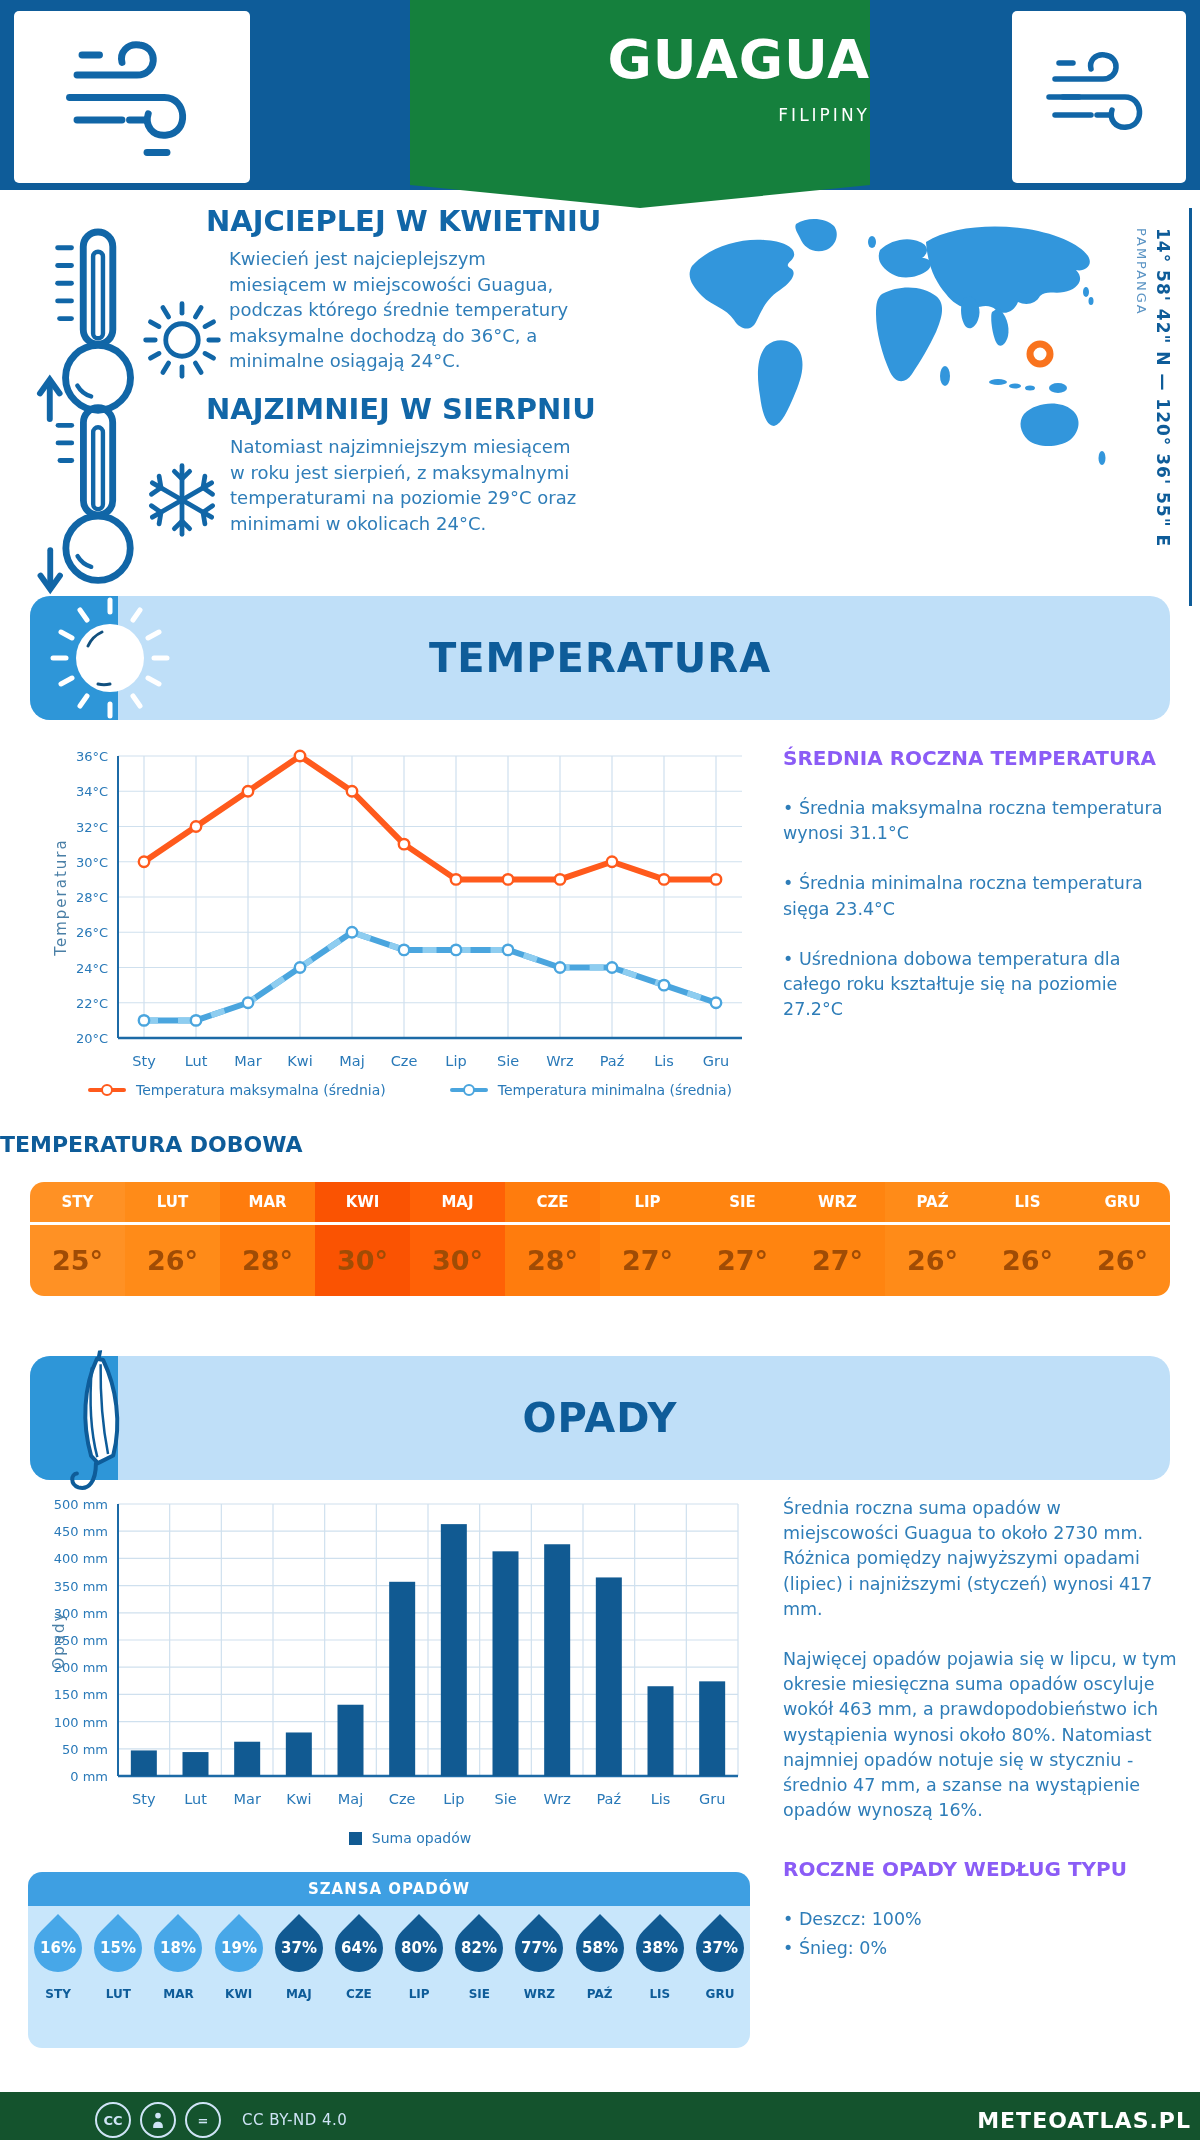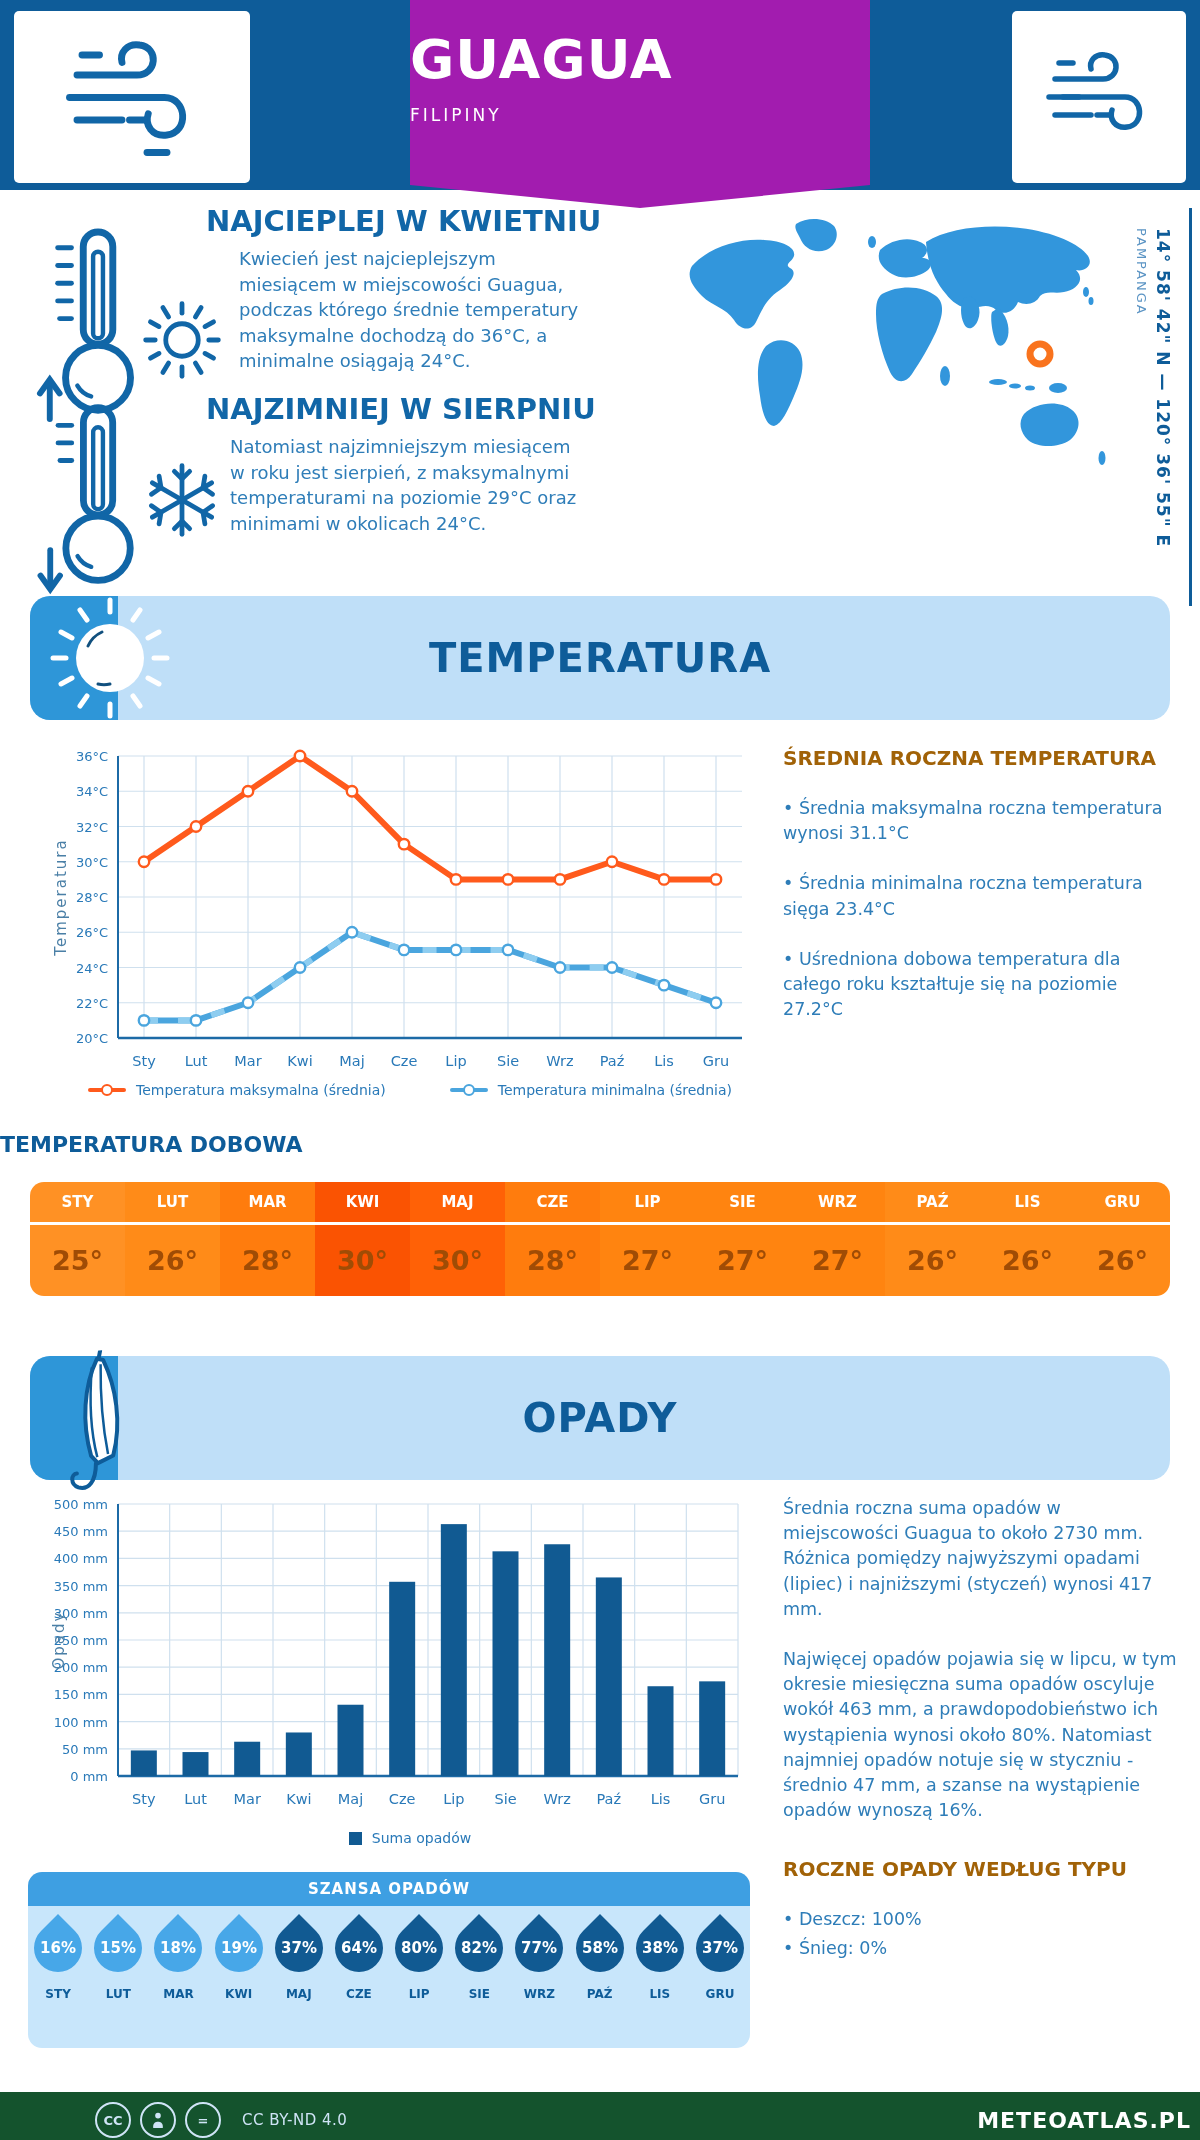--- a/index.html
+++ b/index.html
@@ -5,23 +5,23 @@
   html,body{margin:0;padding:0;background:#ffffff;}
   #page{position:relative;width:1200px;height:2140px;background:#fff;overflow:hidden;
         font-family:"DejaVu Sans","Liberation Sans",sans-serif;}
   .abs{position:absolute;}
 
   
   .header-band{left:0;top:0;width:1200px;height:190px;background:#0e5c99;}
   .wind-box{background:#fff;border-radius:5px;display:flex;align-items:center;justify-content:center;}
   .wind-box.left{left:14px;top:11px;width:236px;height:172px;}
   .wind-box.right{left:1012px;top:11px;width:174px;height:172px;}
-  .ribbon{left:410px;top:0;width:460px;height:208px;background:#a21caf;
+  .ribbon{left:410px;top:0;width:460px;height:208px;background:#15803d;
           clip-path:polygon(0 0,100% 0,100% 89%,50% 100%,0 89%);
-          display:flex;flex-direction:column;align-items:flex-start;}
+          display:flex;flex-direction:column;align-items:flex-end;}
   .city{margin-top:28px;font-size:54px;font-weight:bold;color:#fff;letter-spacing:1px;}
   .country{margin-top:14px;font-size:17px;color:#fff;letter-spacing:3px;}
 
   
   .hl-title{font-size:29px;font-weight:bold;color:#1166a7;white-space:nowrap;}
   .hl-text{font-size:18px;line-height:1.42;color:#2e7db8;}
   .vrule{left:1189px;top:208px;width:3px;height:398px;background:#0e5c99;}
 
   .coords-wrap{left:1134px;top:228px;display:flex;}
   .coords{writing-mode:vertical-rl;font-size:17px;font-weight:bold;color:#0e5c99;letter-spacing:1px;}
@@ -38,21 +38,21 @@
   svg text.xlab{font-size:14.5px;fill:#2979b8;font-family:"DejaVu Sans","Liberation Sans",sans-serif;}
   svg text.ylab{font-size:15px;fill:#4a7fa6;letter-spacing:2px;font-family:"DejaVu Sans","Liberation Sans",sans-serif;}
   .legend{display:flex;justify-content:center;align-items:center;gap:64px;}
   .legend-item{display:flex;align-items:center;gap:10px;font-size:14px;color:#2979b8;}
   .lmark{display:inline-block;width:38px;height:4px;border-radius:2px;position:relative;}
   .lmark i{position:absolute;left:50%;top:50%;transform:translate(-50%,-50%);width:8px;height:8px;
            background:#fff;border:2.5px solid currentColor;border-radius:50%;}
   .bsq{display:inline-block;width:13px;height:13px;}
 
   
-  .col-title{font-size:20px;font-weight:bold;color:#a16207;margin:0 0 26px 0;}
+  .col-title{font-size:20px;font-weight:bold;color:#8b5cf6;margin:0 0 26px 0;}
   .col-text p{font-size:17.5px;line-height:1.44;color:#2e7db8;margin:0 0 25px 0;}
 
   
   .daily-heading{left:0;top:1132px;width:1200px;text-align:left;font-size:22px;font-weight:bold;color:#0e5c99;}
   .daily-table{left:30px;top:1182px;width:1140px;height:114px;border-radius:14px;overflow:hidden;display:flex;}
   .dt-col{flex:1;display:flex;flex-direction:column;}
   .dt-head{height:40px;display:flex;align-items:center;justify-content:center;
            font-size:15px;font-weight:bold;color:#fff;border-bottom:3px solid #fff;}
   .dt-val{flex:1;display:flex;align-items:center;justify-content:center;
           font-size:27px;font-weight:bold;color:#a04c05;}
@@ -146,21 +146,21 @@
           <path d="M46 74 V84"></path>
           <path d="M32 70 L26 80"></path>
         <path d="M22 60 L13 65"></path>
           <path d="M18 46 H8"></path>
           <path d="M22 32 L13 27"></path>
           <path d="M32 22 L26 12"></path>
       </g>
     </svg>
   </div>
 
-  <div class="abs hl-text" style="left:239px;top:246px;width:352px;">Kwiecień jest najcieplejszym miesiącem w miejscowości Guagua, podczas którego średnie temperatury maksymalne dochodzą do 36°C, a minimalne osiągają 24°C.</div>
+  <div class="abs hl-text" style="left:229px;top:246px;width:352px;">Kwiecień jest najcieplejszym miesiącem w miejscowości Guagua, podczas którego średnie temperatury maksymalne dochodzą do 36°C, a minimalne osiągają 24°C.</div>
 
   <div class="abs" style="left:36px;top:398px;">
     <svg width="128" height="200" viewBox="0 0 130 205" fill="none" stroke="#1166a7" stroke-linecap="round">
       <g stroke-width="5">
           <path d="M22 28 H36"></path>
           <path d="M22 46 H36"></path>
           <path d="M24 64 H36"></path>
         </g>
       <rect x="48" y="10" width="30" height="110" rx="15" stroke-width="7"></rect>
       <rect x="58" y="30" width="10" height="84" rx="5" stroke-width="4.5"></rect>

